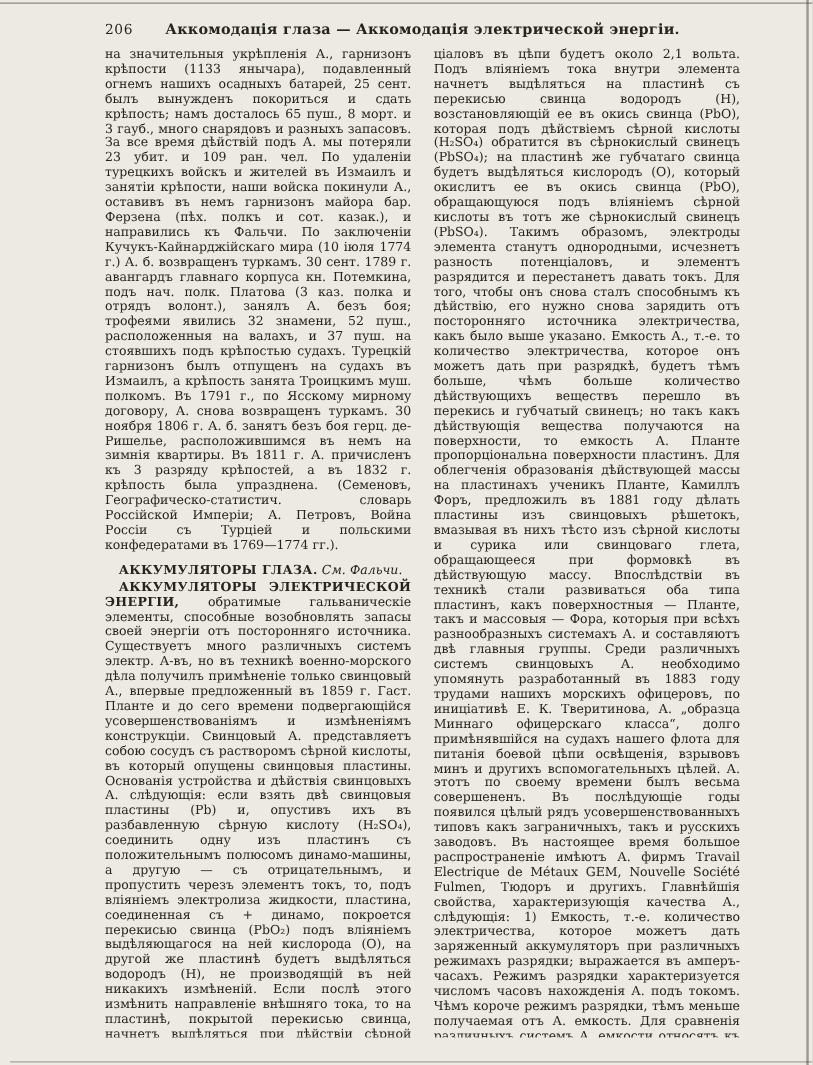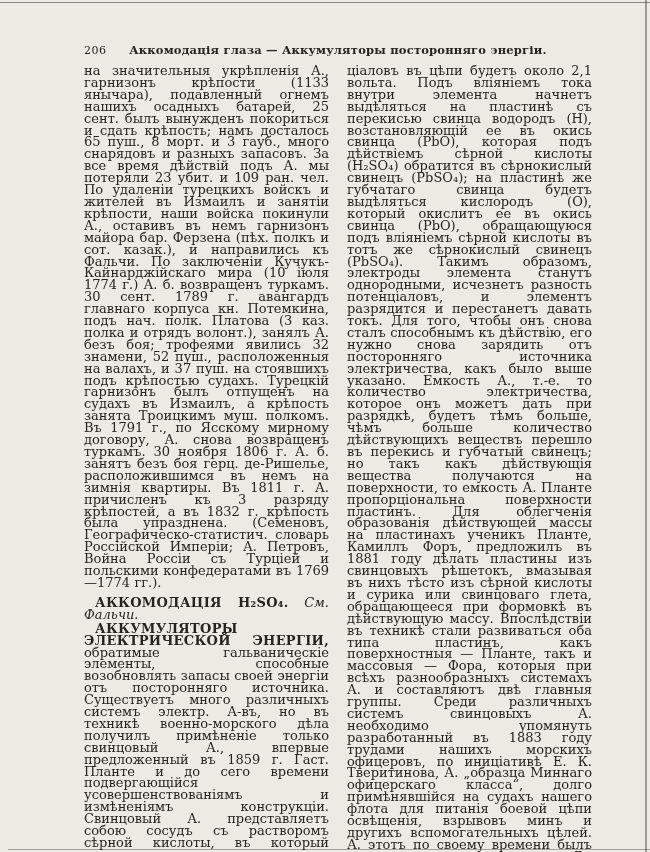--- a/index.html
+++ b/index.html
@@ -16,38 +16,38 @@
   }
   .edge { position:absolute; background:#3a3a36; }
   .edge-top    { top:2px; left:0; right:0; height:1px; opacity:.55; }
   .edge-right  { top:0; right:3px; bottom:0; width:2px; opacity:.45; }
   .edge-bottom { bottom:2px; left:8px; right:0; height:1px; opacity:.4; }
   .content {
     position:absolute; left:84px; top:14px;
     width:508px; height:830px;
     color:#26241f;
   }
-  .header { position:relative; height:24px;margin-top:27px; }
+  .header { position:relative; height:24px; }
   .pagenum {
     position:absolute; left:0; top:3px;
     font-size:11px; letter-spacing:.5px;
   }
   .running-title {
     text-align:center; font-weight:bold;
     font-size:11.5px; padding-top:2px;
     letter-spacing:.2px;
   }
   .columns {
     display:flex; gap:18px;
     height:792px; overflow:hidden;
   }
   .col {
     width:245px; height:100%;
     overflow:hidden;
-    font-size:13px; line-height:11.9px;
+    font-size:10px; line-height:11.9px;
     text-align:justify;
     word-spacing:.2px;
   }
   .para { text-align:justify; }
   .indent { text-indent:11px; }
   .entry-gap { margin-top:8px; }
   .entry-gap2 { margin-top:2px; }
   .entry-title { font-weight:bold; letter-spacing:.3px; }
   .entry-ref { font-style:italic; }
 </style>
@@ -56,29 +56,29 @@
 
 <div class="scan">
   <div class="edge edge-top"></div>
   <div class="edge edge-right"></div>
   <div class="edge edge-bottom"></div>
 
   <div class="content">
 
     <div class="header">
       <span class="pagenum">206</span>
-      <div class="running-title">Аккомодація глаза — Аккумуляторы посторонняго энергіи.</div>
+      <div class="running-title">Аккомодація глаза — Аккомодація электрической энергіи.</div>
     </div>
 
     <div class="columns">
 
       <div class="col">
         <p class="para">на значительныя укрѣпленія А., гарнизонъ крѣпости (1133 янычара), подавленный огнемъ нашихъ осадныхъ батарей, 25 сент. былъ вынужденъ покориться и сдать крѣпость; намъ досталось 65 пуш., 8 морт. и 3 гауб., много снарядовъ и разныхъ запасовъ. За все время дѣйствій подъ А. мы потеряли 23 убит. и 109 ран. чел. По удаленіи турецкихъ войскъ и жителей въ Измаилъ и занятіи крѣпости, наши войска покинули А., оставивъ въ немъ гарнизонъ майора бар. Ферзена (пѣх. полкъ и сот. казак.), и направились къ Фальчи. По заключеніи Кучукъ-Кайнарджійскаго мира (10 іюля 1774 г.) А. б. возвращенъ туркамъ. 30 сент. 1789 г. авангардъ главнаго корпуса кн. Потемкина, подъ нач. полк. Платова (3 каз. полка и отрядъ волонт.), занялъ А. безъ боя; трофеями явились 32 знамени, 52 пуш., расположенныя на валахъ, и 37 пуш. на стоявшихъ подъ крѣпостью судахъ. Турецкій гарнизонъ былъ отпущенъ на судахъ въ Измаилъ, а крѣпость занята Троицкимъ муш. полкомъ. Въ 1791 г., по Ясскому мирному договору, А. снова возвращенъ туркамъ. 30 ноября 1806 г. А. б. занятъ безъ боя герц. де-Ришелье, расположившимся въ немъ на зимнія квартиры. Въ 1811 г. А. причисленъ къ 3 разряду крѣпостей, а въ 1832 г. крѣпость была упразднена. (Семеновъ, Географическо-статистич. словарь Россійской Имперіи; А. Петровъ, Война Россіи съ Турціей и польскими конфедератами въ 1769—1774 гг.).</p>
         <p class="para indent entry-gap">
-          <span class="entry-title">АККОМОДАЦІЯ H₂SO₄.</span><span class="entry-ref"> См. Фальчи.</span>
+          <span class="entry-title">АККУМУЛЯТОРЫ ГЛАЗА.</span><span class="entry-ref"> См. Фальчи.</span>
         </p>
         <p class="para indent entry-gap2">
           <span class="entry-title">АККУМУЛЯТОРЫ ЭЛЕКТРИЧЕСКОЙ ЭНЕРГІИ,</span><span> обратимые гальваническіе элементы, способные возобновлять запасы своей энергіи отъ посторонняго источника. Существуетъ много различныхъ системъ электр. А-въ, но въ техникѣ военно-морского дѣла получилъ примѣненіе только свинцовый А., впервые предложенный въ 1859 г. Гаст. Планте и до сего времени подвергающійся усовершенствованіямъ и измѣненіямъ конструкціи. Свинцовый А. представляетъ собою сосудъ съ растворомъ сѣрной кислоты, въ который опущены свинцовыя пластины. Основанія устройства и дѣйствія свинцовыхъ А. слѣдующія: если взять двѣ свинцовыя пластины (Pb) и, опустивъ ихъ въ разбавленную сѣрную кислоту (H₂SO₄), соединить одну изъ пластинъ съ положительнымъ полюсомъ динамо-машины, а другую — съ отрицательнымъ, и пропустить черезъ элементъ токъ, то, подъ вліяніемъ электролиза жидкости, пластина, соединенная съ + динамо, покроется перекисью свинца (PbO₂) подъ вліяніемъ выдѣляющагося на ней кислорода (O), на другой же пластинѣ будетъ выдѣляться водородъ (H), не производящій въ ней никакихъ измѣненій. Если послѣ этого измѣнить направленіе внѣшняго тока, то на пластинѣ, покрытой перекисью свинца, начнетъ выдѣляться при дѣйствіи сѣрной кислоты уже водородъ (H) (переносящійся всегда по направленію тока), который и возстановитъ ее въ губчатый свинецъ (Pb), а на другой пластинѣ отъ выдѣляющагося кислорода (O) образуется перекись свинца (PbO₂). Такимъ образомъ, подъ вліяніемъ пропущеннаго отъ посторонняго источника электрическаго тока и происшедшей отъ него химической работы въ элементѣ, строеніе пластинъ и плотность электролита измѣнились, элементъ зарядился и сталъ способнымъ самъ производить электрическую энергію; отсюда и самое названіе такого элемента — аккумуляторъ, т.-е. накопитель энергіи. Если послѣ этого соединить пластины элемента между собою черезъ внѣшнюю цѣпь, то появится токъ обратнаго направленія, при чемъ онъ пойдетъ внутри элемента отъ пластины съ губчатымъ свинцомъ (Pb) къ пластинѣ съ перекисью свинца, при чемъ разность потен-</span>
         </p>
       </div>
 
       <div class="col">
         <p class="para">ціаловъ въ цѣпи будетъ около 2,1 вольта. Подъ вліяніемъ тока внутри элемента начнетъ выдѣляться на пластинѣ съ перекисью свинца водородъ (H), возстановляющій ее въ окись свинца (PbO), которая подъ дѣйствіемъ сѣрной кислоты (H₂SO₄) обратится въ сѣрнокислый свинецъ (PbSO₄); на пластинѣ же губчатаго свинца будетъ выдѣляться кислородъ (O), который окислитъ ее въ окись свинца (PbO), обращающуюся подъ вліяніемъ сѣрной кислоты въ тотъ же сѣрнокислый свинецъ (PbSO₄). Такимъ образомъ, электроды элемента станутъ однородными, исчезнетъ разность потенціаловъ, и элементъ разрядится и перестанетъ давать токъ. Для того, чтобы онъ снова сталъ способнымъ къ дѣйствію, его нужно снова зарядить отъ посторонняго источника электричества, какъ было выше указано. Емкость А., т.-е. то количество электричества, которое онъ можетъ дать при разрядкѣ, будетъ тѣмъ больше, чѣмъ больше количество дѣйствующихъ веществъ перешло въ перекись и губчатый свинецъ; но такъ какъ дѣйствующія вещества получаются на поверхности, то емкость А. Планте пропорціональна поверхности пластинъ. Для облегченія образованія дѣйствующей массы на пластинахъ ученикъ Планте, Камиллъ Форъ, предложилъ въ 1881 году дѣлать пластины изъ свинцовыхъ рѣшетокъ, вмазывая въ нихъ тѣсто изъ сѣрной кислоты и сурика или свинцоваго глета, обращающееся при формовкѣ въ дѣйствующую массу. Впослѣдствіи въ техникѣ стали развиваться оба типа пластинъ, какъ поверхностныя — Планте, такъ и массовыя — Фора, которыя при всѣхъ разнообразныхъ системахъ А. и составляютъ двѣ главныя группы. Среди различныхъ системъ свинцовыхъ А. необходимо упомянуть разработанный въ 1883 году трудами нашихъ морскихъ офицеровъ, по иниціативѣ Е. К. Тверитинова, А. „образца Миннаго офицерскаго класса“, долго примѣнявшійся на судахъ нашего флота для питанія боевой цѣпи освѣщенія, взрывовъ минъ и другихъ вспомогательныхъ цѣлей. А. этотъ по своему времени былъ весьма совершененъ. Въ послѣдующіе годы появился цѣлый рядъ усовершенствованныхъ типовъ какъ заграничныхъ, такъ и русскихъ заводовъ. Въ настоящее время большое распространеніе имѣютъ А. фирмъ Travail Electrique de Métaux GEM, Nouvelle Société Fulmen, Тюдоръ и другихъ. Главнѣйшія свойства, характеризующія качества А., слѣдующія: 1) Емкость, т.-е. количество электричества, которое можетъ дать заряженный аккумуляторъ при различныхъ режимахъ разрядки; выражается въ амперъ-часахъ. Режимъ разрядки характеризуется числомъ часовъ нахожденія А. подъ токомъ. Чѣмъ короче режимъ разрядки, тѣмъ меньше получаемая отъ А. емкость. Для сравненія различныхъ системъ А. емкости относятъ къ 1 килогр. полнаго вѣса собраннаго А. съ жидкостью, и отношеніе это называютъ удѣльною емкостью; точно такъ же и силу разряднаго тока, отнесенную къ 1 килогр. полнаго вѣса, называютъ удѣльною силою разряднаго тока. Въ лучшихъ типахъ морскихъ А. удѣльная емкость при 3-хъ часовомъ режимѣ разрядки доходитъ до 10 амперъ-часовъ. 2) Производительность, т.-е. количество энергіи, отдаваемой А. при разрядѣ; она выражается въ уаттъ-часахъ (произведеніемъ амперъ-часовъ на среднее напряженіе при разрядкѣ). 3) Отдача. Важнымъ факторомъ для оцѣнки достоинства А. служитъ его отдача. Количественная отдача получится отъ раздѣленія числа амперъ-часовъ разрядки на число амперъ-часовъ зарядки и</p>
       </div>
 

